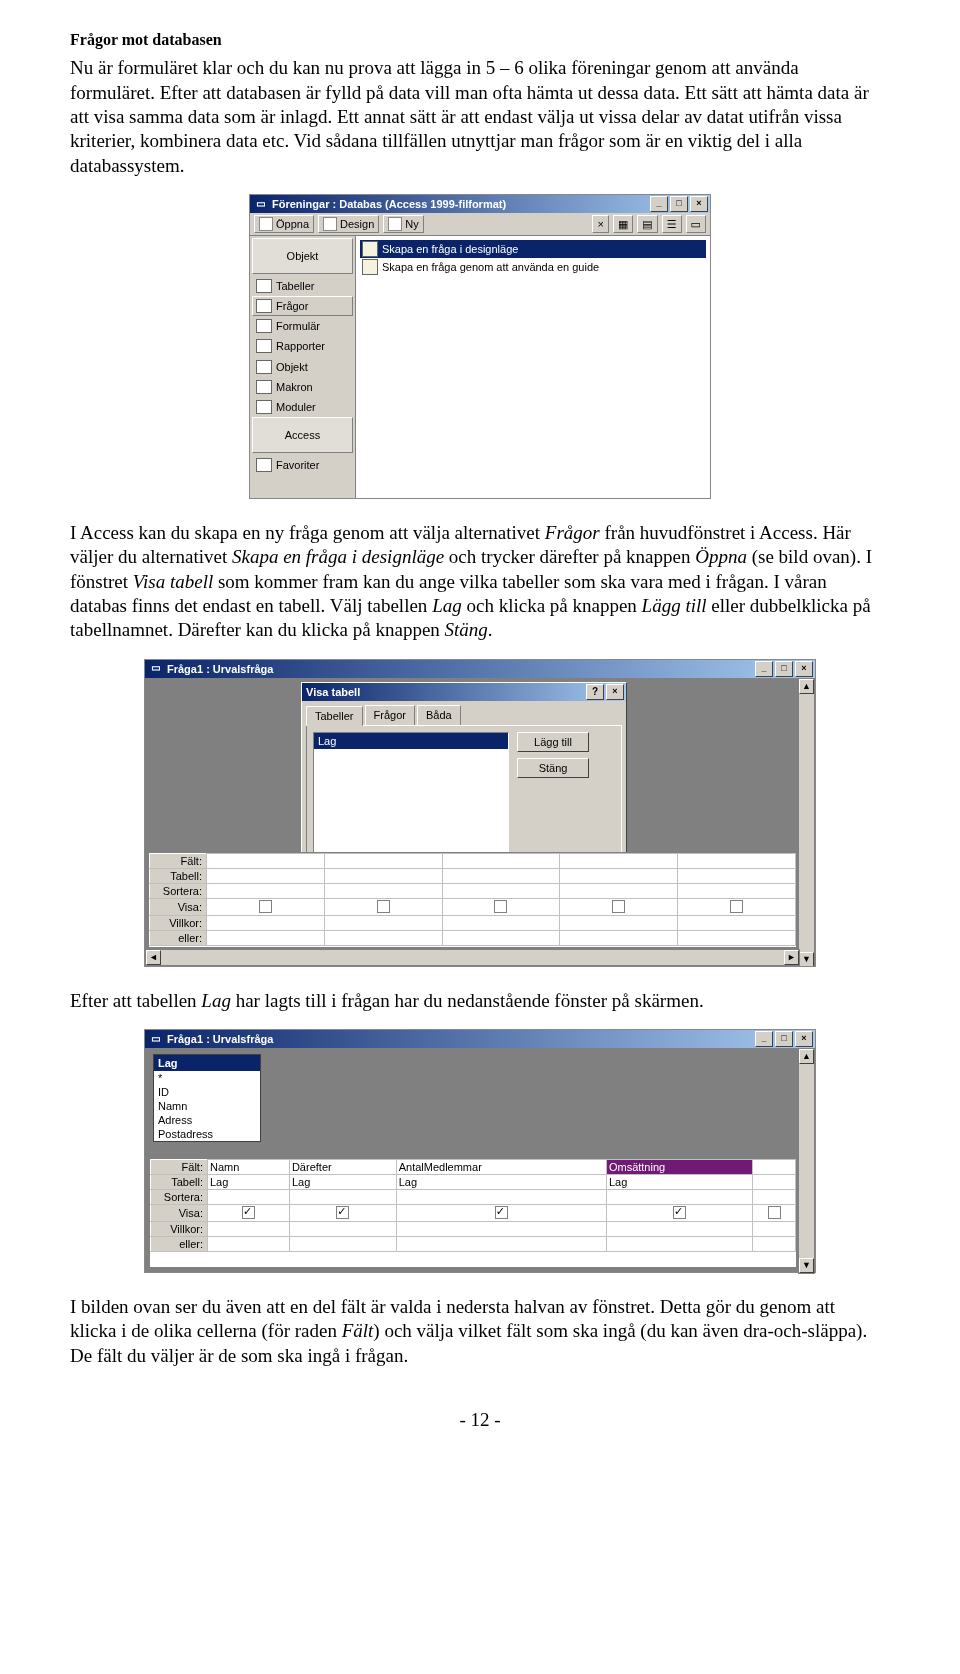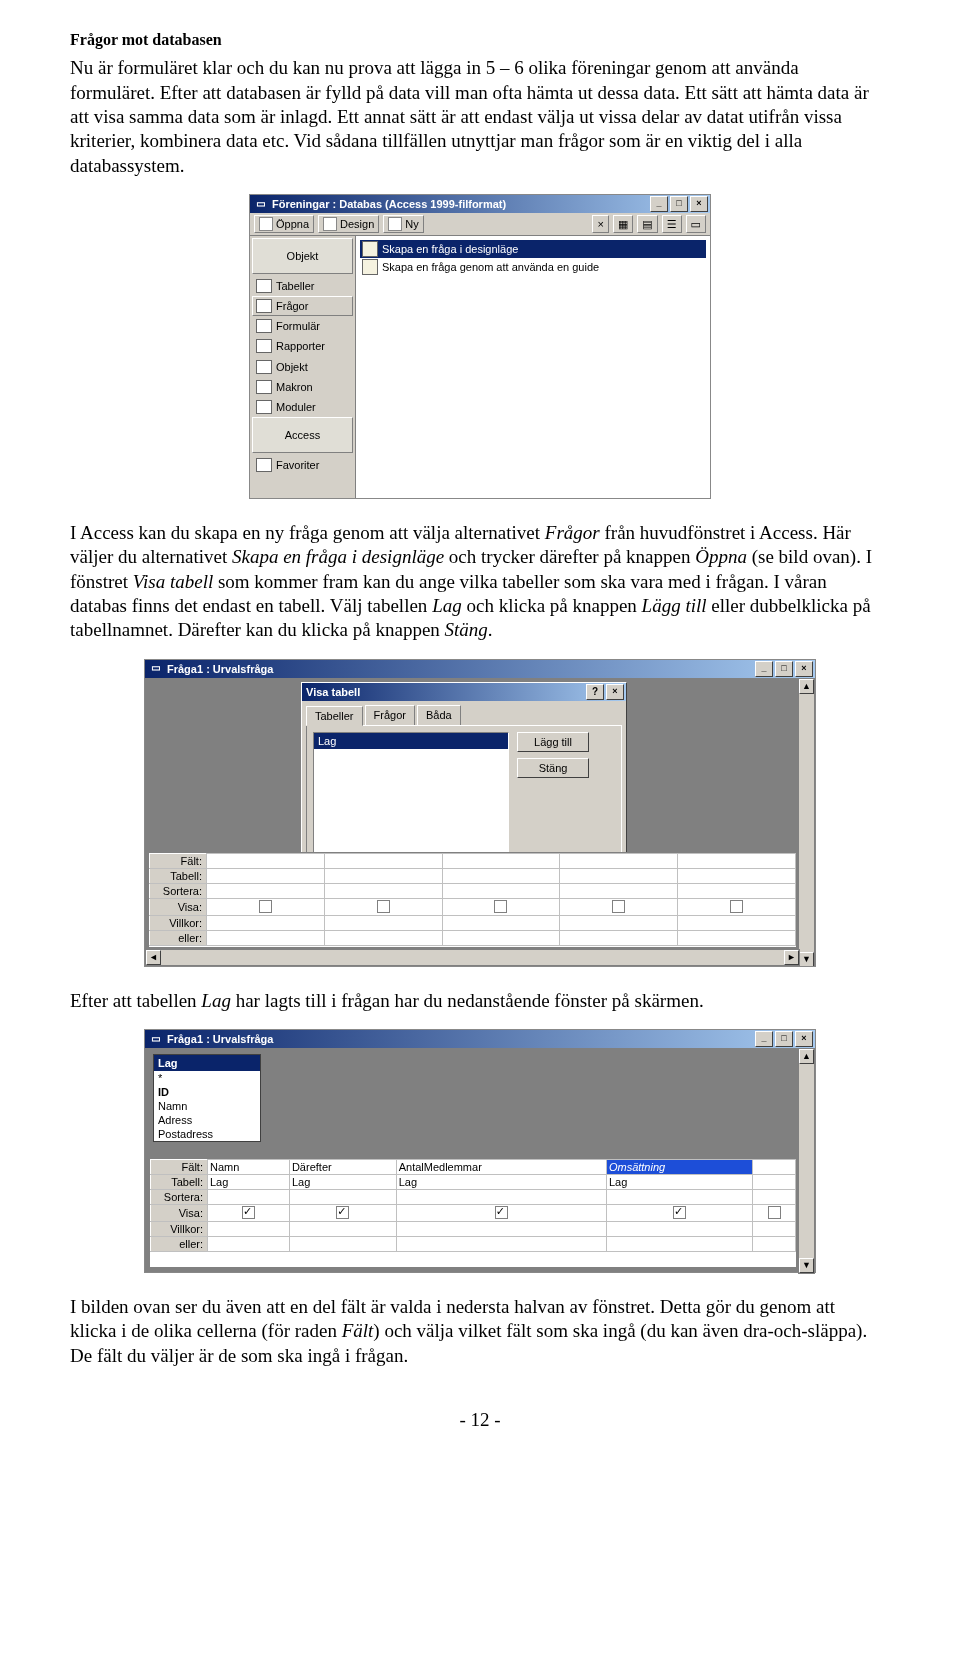--- a/index.html
+++ b/index.html
@@ -232,31 +232,31 @@
   .s3-vscroll .up{top:0;left:0;} .s3-vscroll .down{bottom:0;left:0;}
   .fieldlist {
     position:absolute; left:8px; top:6px; width:106px;
     background:#fff; border:1px solid #404040;
     font-size:11px;
   }
   .fieldlist .flhead {
     background:#0a246a; color:#fff; padding:1px 4px; font-weight:bold;
   }
   .fieldlist .fld { padding:0 4px; }
-  .fieldlist .fld.bold { font-weight:bold; }
+  .fieldlist .fld.bold { font-weight:normal; }
   .qgrid3 {
     position:absolute; left:4px; right:18px; bottom:4px; height:108px;
     background:#fff; border:1px solid #808080;
   }
   .qgrid3 table{border-collapse:collapse;width:100%;font-size:11px;}
   .qgrid3 td{border:1px solid #c0c0c0;height:14px;padding:0 2px;}
   .qgrid3 td.lbl{
     width:50px;background:#d4d0c8;text-align:right;padding-right:4px;
     border-top-color:#fff;border-left-color:#fff;}
-  .qgrid3 td.sel { background:#1d4ed8; color:#fff;font-style:italic; }
+  .qgrid3 td.sel { background:#701a75; color:#fff; }
 </style>
 </head>
 <body>
 
 <h2 class="section-head">Frågor mot databasen</h2>
 
 <p class="para">Nu är formuläret klar och du kan nu prova att lägga in 5 – 6 olika föreningar genom att använda formuläret. Efter att databasen är fylld på data vill man ofta hämta ut dessa data. Ett sätt att hämta data är att visa samma data som är inlagd. Ett annat sätt är att endast välja ut vissa delar av datat utifrån vissa kriterier, kombinera data etc. Vid sådana tillfällen utnyttjar man frågor som är en viktig del i alla databassystem.</p>
 
 <div class="shot shot1">
   <div class="titlebar">

